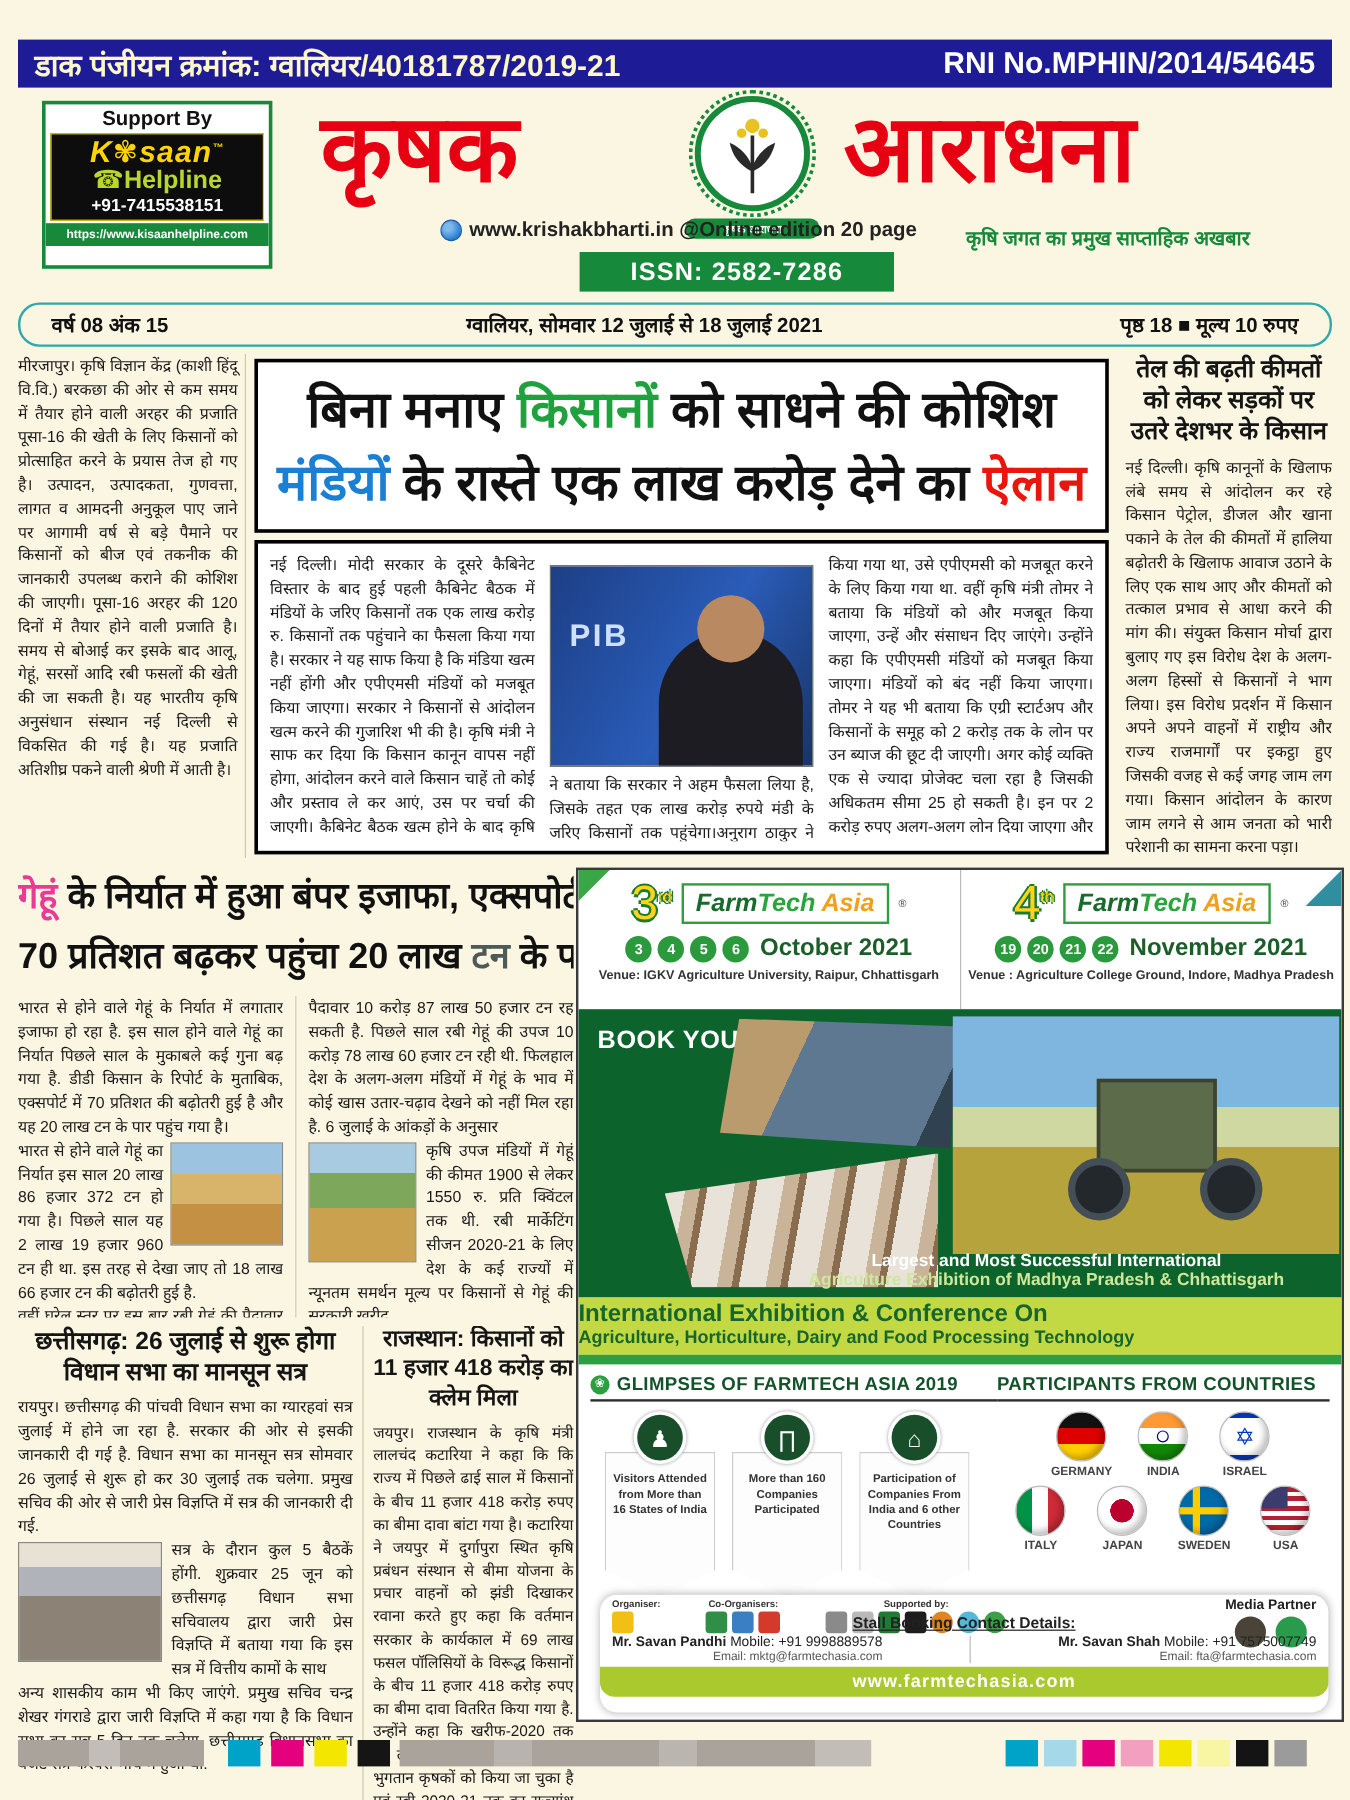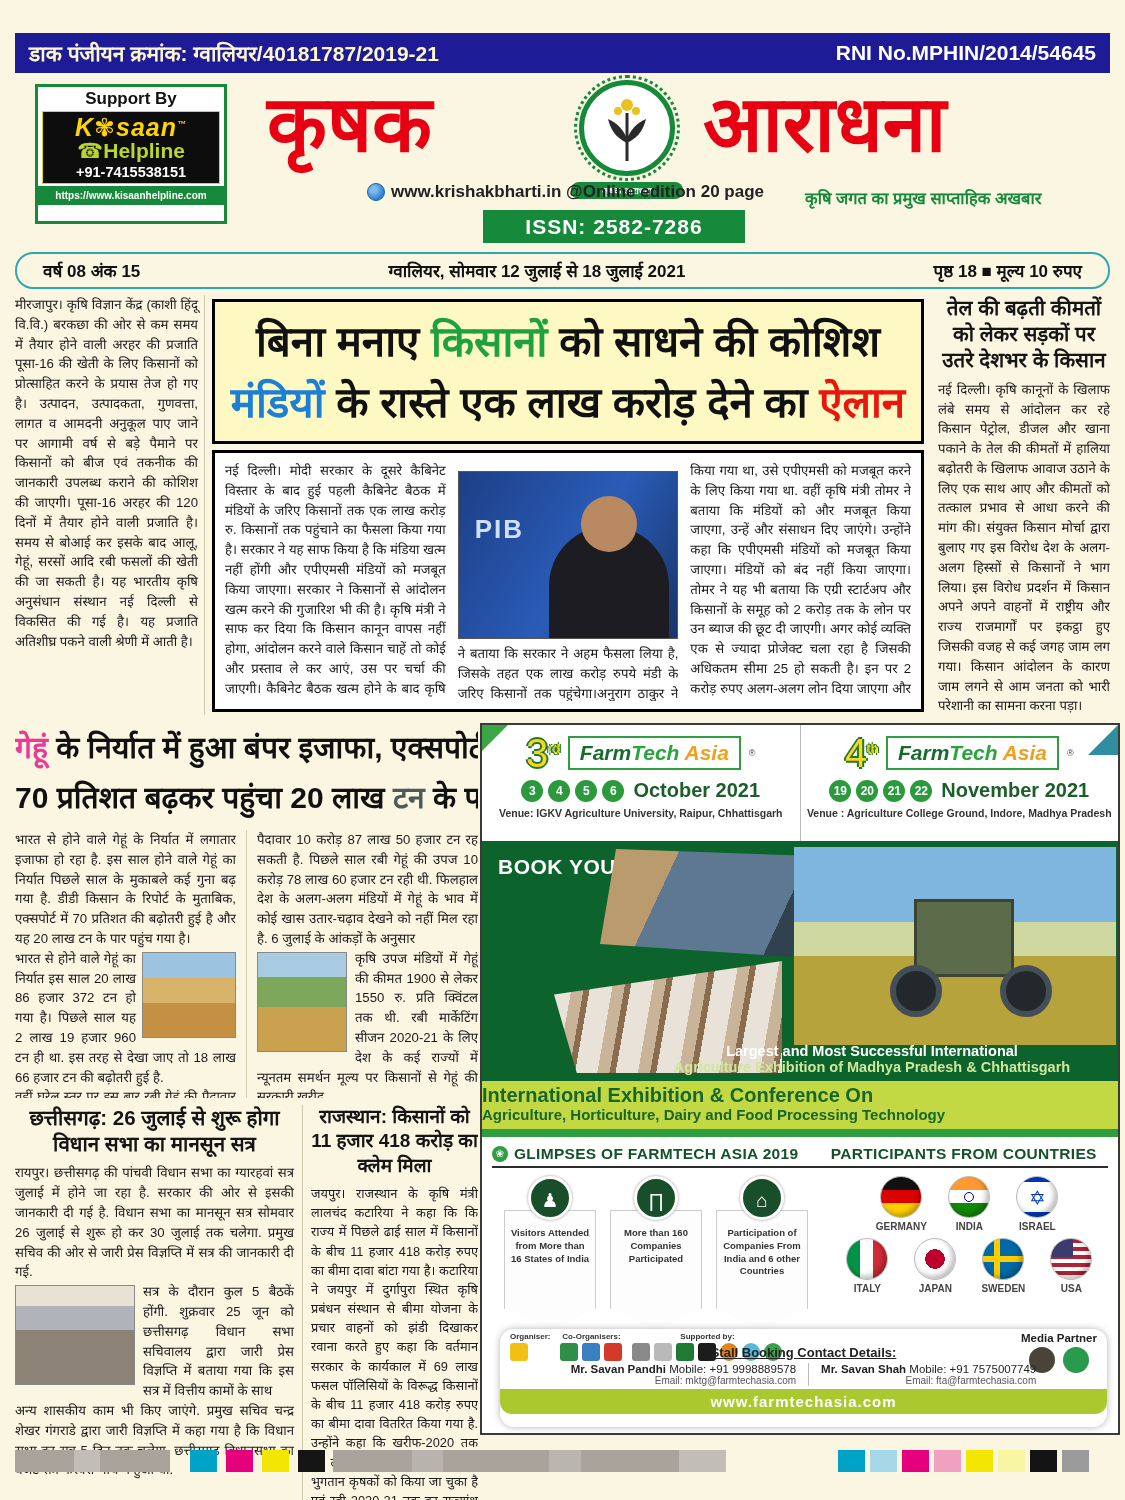--- a/index.html
+++ b/index.html
@@ -2,21 +2,21 @@
 <html><head>
 <meta charset="utf-8">
 <style>
   * { margin:0; padding:0; box-sizing:border-box; }
   body { font-family:"Liberation Sans","DejaVu Sans",sans-serif; background:#e8e4d4; }
   #page { position:relative; width:1125px; height:1500px; margin:0 auto; background:#fbf6e2; overflow:hidden; }
 
   
   #topbar { position:absolute; left:15px; top:33px; width:1095px; height:40px; background:#1d1b96;
     display:flex; justify-content:space-between; align-items:center; padding:0 14px;
-    font-weight:bold; font-size:21px; }
+    font-weight:bold; font-size:25px; }
   #topbar .l { color:#fdf7c9; } #topbar .r { color:#ffffff; }
 
   
   #masthead { position:absolute; left:15px; top:78px; width:1095px; height:170px; }
   .support-box { position:absolute; left:20px; top:6px; width:192px; height:140px; border:3px solid #168a3a; background:#fff; text-align:center; overflow:hidden; }
   .support-box .sb-head { font-size:17px; font-weight:bold; color:#111; padding:2px 0; }
   .support-box .kbox { background:#0d0d0d; margin:0 4px; padding:2px 2px 3px; border:1px solid #e8d400; }
   .kbox .kisaan { color:#ffd400; font-size:25px; font-weight:800; font-style:italic; letter-spacing:1px; line-height:1.05; }
   .kbox .kisaan sup { font-size:9px; }
   .kbox .helpline { color:#b9d62c; font-size:21px; font-weight:800; line-height:1.05; }
@@ -33,21 +33,21 @@
   .issn-box { position:absolute; left:468px; top:132px; width:262px; height:33px; background:#168a3a; color:#fff; font-size:21px; font-weight:bold; display:flex; align-items:center; justify-content:center; letter-spacing:1px; }
 
   
   #dateline { position:absolute; left:15px; top:252px; width:1095px; height:37px; border:2px solid #2fa8ad; border-radius:18px; display:flex; align-items:center; justify-content:space-between; padding:0 26px; font-size:17px; font-weight:bold; color:#111; }
 
   
   #row1 { position:absolute; left:15px; top:295px; width:1095px; height:422px; }
   .arhar { position:absolute; left:0; top:0; width:190px; height:420px; padding-right:6px; border-right:1px solid #cfc9ad; overflow:hidden; }
   .side-title { font-size:20.5px; font-weight:800; color:#151515; text-align:center; line-height:1.28; margin-bottom:6px; }
   .body-txt { font-size:13.2px; line-height:1.5; text-align:justify; color:#1a1a1a; }
-  .main-head-box { position:absolute; left:197px; top:4px; width:712px; height:145px; border:3px solid #000; background:#fef9c3; text-align:center; overflow:hidden; padding-top:10px; }
+  .main-head-box { position:absolute; left:197px; top:4px; width:712px; height:145px; border:3px solid #000; background:#ffffff; text-align:center; overflow:hidden; padding-top:10px; }
   .main-head-box .hl { font-size:42px; font-weight:800; color:#111; white-space:nowrap; line-height:1.45; }
   .c-green { color:#1fa23d; } .c-blue { color:#1b7fd4; } .c-red { color:#e8160c; }
   .c-pink { color:#ea3a96; } .c-gray { color:#4c5a58; }
   .main-body-box { position:absolute; left:197px; top:155px; width:712px; height:262px; border:3px solid #000; background:#fff; padding:8px 10px; display:flex; gap:12px; overflow:hidden; }
   .main-body-box .col { flex:1; overflow:hidden; }
   .pib-photo { width:100%; height:168px; background:linear-gradient(120deg,#1d3f86 0%,#2a5cb8 55%,#183468 100%); border:1px solid #555; position:relative; margin-bottom:5px; overflow:hidden;margin-top:10px; }
   .pib-photo .pib-label { position:absolute; left:16px; top:42px; color:#cfe0ff; font-size:26px; font-weight:800; letter-spacing:2px; }
   .pib-photo .fig { position:absolute; right:8px; bottom:-8px; width:120px; height:120px; border-radius:50% 50% 0 0; background:#1c1c22; }
   .pib-photo .head { position:absolute; right:40px; bottom:86px; width:56px; height:56px; border-radius:50%; background:#b98a62; }
 
@@ -114,31 +114,31 @@
   .flag-label { font-size:10px; font-weight:bold; color:#444; margin-top:3px; }
   .fg-de { background:linear-gradient(#111 0 33%,#dd0000 33% 66%,#ffce00 66%); }
   .fg-in { background:linear-gradient(#ff9933 0 33%,#fff 33% 66%,#128807 66%); }
   .fg-in .chakra { position:absolute; left:50%; top:50%; width:10px; height:10px; margin:-5px 0 0 -5px; border:1.5px solid #000080; border-radius:50%; }
   .fg-il { background:linear-gradient(#0038b8 0 12%,rgba(0,0,0,0) 12% 88%,#0038b8 88%),#fff; color:#0038b8; font-size:20px; text-align:center; line-height:42px; }
   .fg-it { background:linear-gradient(90deg,#009246 0 33%,#fff 33% 66%,#ce2b37 66%); }
   .fg-jp { background:radial-gradient(circle at 50% 50%,#bc002d 0 34%,#fff 35%); }
   .fg-se { background:linear-gradient(#fecc00,#fecc00) 0 50%/100% 16% no-repeat,linear-gradient(#fecc00,#fecc00) 32% 0/16% 100% no-repeat,#006aa7; }
   .fg-us { background:linear-gradient(#3c3b6e,#3c3b6e) top left/55% 45% no-repeat,repeating-linear-gradient(#b22234 0 4px,#fff 4px 8px); }
   .ad-card { position:absolute; left:18px; top:604px; width:607px; height:98px; background:#fff; border-radius:14px; box-shadow:0 0 7px rgba(0,0,0,.3); padding:3px 10px 0; }
-  .card-top { display:flex; align-items:flex-start; }
+  .card-top { display:flex; align-items:flex-start;gap:28px; }
   .logo-group { text-align:center; margin-right:10px; }
   .logo-label { font-size:8px; font-weight:bold; color:#333; }
   .logo-strip { display:flex; gap:4px; margin-top:2px; }
   .plogo { width:18px; height:18px; border-radius:3px; }
   .media-partner { margin-left:auto; text-align:center; }
   .media-partner .mp-label { font-size:11.5px; font-weight:bold; color:#222; }
   .mp-logos { display:flex; gap:8px; justify-content:center; margin-top:3px; }
   .mp-circ { width:26px; height:26px; border-radius:50%; }
   .contact-title { text-align:center; font-size:13px; font-weight:800; color:#222; text-decoration:underline; margin-top:-28px; }
-  .contacts { display:flex; justify-content:center; gap:12px; margin-top:3px; font-size:11.5px; color:#222; }
+  .contacts { display:flex; justify-content:space-between; gap:12px; margin-top:3px; font-size:11.5px; color:#222; }
   .contact .nm { font-weight:800; }
   .contact .em { font-size:10px; color:#555; text-align:right; }
   .c-div { width:1px; background:#bbb; }
   .site-bar { margin:3px -10px 0; height:25px; background:#a9c92f; color:#fff; font-size:15px; font-weight:800; text-align:center; line-height:25px; letter-spacing:1px; border-radius:0 0 12px 12px; }
 
   
   #colorbars { position:absolute; left:0; top:1450px; width:1125px; height:24px; }
   .cb { position:absolute; top:0; height:22px; }
   .cb-gray1 { left:15px; width:155px; background:linear-gradient(90deg,#a9a39b 0 38%,#c2bdb6 38% 55%,#a9a39b 55%); }
   .cb-gray2 { left:333px; width:393px; background:linear-gradient(90deg,#a9a39b 0 20%,#b8b3ac 20% 28%,#a9a39b 28% 55%,#bab5ae 55% 63%,#a9a39b 63% 88%,#c2bdb6 88%); }

